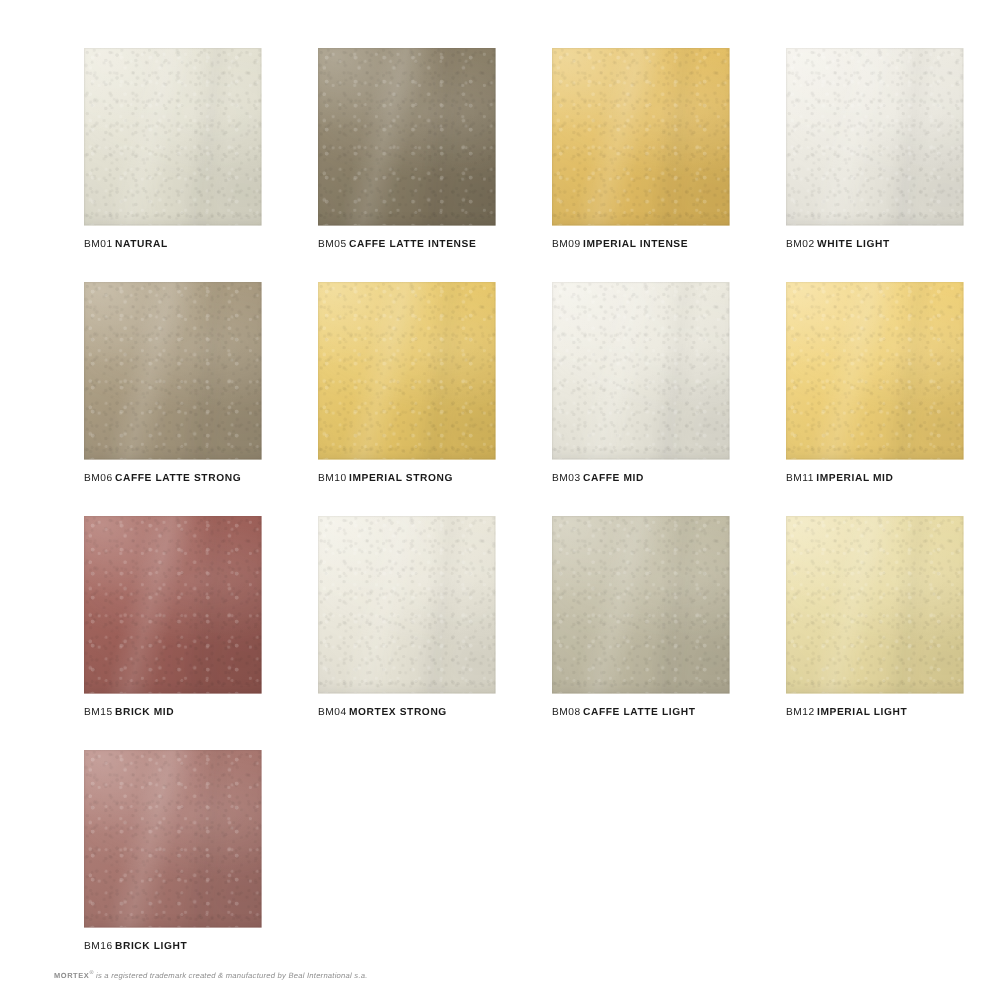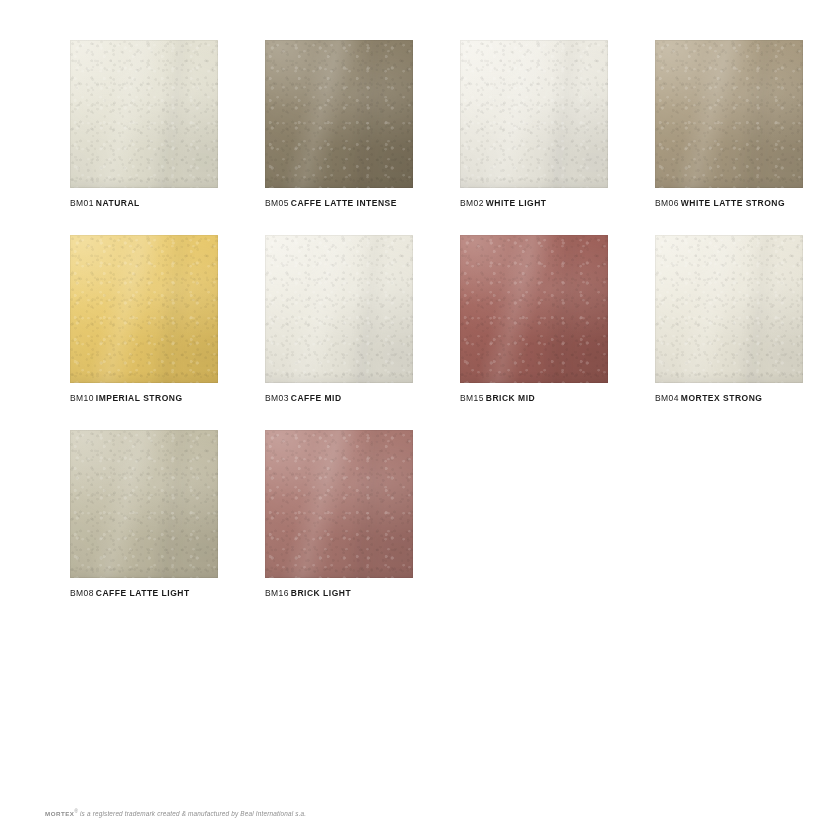--- a/index.html
+++ b/index.html
@@ -172,38 +172,48 @@
         <div class="swatch-chip" style="background: linear-gradient(137deg, rgb(155, 144, 120) 0%, rgb(138, 127, 104) 46%, rgb(117, 107, 86) 100%);">
           <div class="cloud"></div>
           <div class="streak"></div>
           <div class="grain"></div>
           <div class="grain-light"></div>
           <div class="edge"></div>
         </div>
         <div class="swatch-caption"><span class="swatch-code">BM05</span><span class="swatch-name">CAFFE LATTE INTENSE</span></div>
       </div>
       <div class="swatch-cell">
+        <div class="swatch-chip" style="background: linear-gradient(137deg, rgb(236, 206, 126) 0%, rgb(227, 191, 102) 46%, rgb(210, 173, 85) 100%);">
+          <div class="cloud"></div>
+          <div class="streak"></div>
+          <div class="grain"></div>
+          <div class="grain-light"></div>
+          <div class="edge"></div>
+        </div>
+        <div class="swatch-caption"><span class="swatch-code">BM09</span><span class="swatch-name">IMPERIAL INTENSE</span></div>
+      </div>
+      <div class="swatch-cell">
         <div class="swatch-chip" style="background: linear-gradient(137deg, rgb(245, 243, 236) 0%, rgb(236, 234, 225) 46%, rgb(222, 220, 209) 100%);">
           <div class="cloud"></div>
           <div class="streak"></div>
           <div class="grain"></div>
           <div class="grain-light"></div>
           <div class="edge"></div>
         </div>
         <div class="swatch-caption"><span class="swatch-code">BM02</span><span class="swatch-name">WHITE LIGHT</span></div>
       </div>
       <div class="swatch-cell">
         <div class="swatch-chip" style="background: linear-gradient(137deg, rgb(187, 174, 148) 0%, rgb(168, 154, 128) 46%, rgb(148, 136, 112) 100%);">
           <div class="cloud"></div>
           <div class="streak"></div>
           <div class="grain"></div>
           <div class="grain-light"></div>
           <div class="edge"></div>
         </div>
-        <div class="swatch-caption"><span class="swatch-code">BM06</span><span class="swatch-name">WHITE LATTE STRONG</span></div>
+        <div class="swatch-caption"><span class="swatch-code">BM06</span><span class="swatch-name">CAFFE LATTE STRONG</span></div>
       </div>
       <div class="swatch-cell">
         <div class="swatch-chip" style="background: linear-gradient(137deg, rgb(240, 214, 132) 0%, rgb(231, 200, 108) 46%, rgb(213, 181, 90) 100%);">
           <div class="cloud"></div>
           <div class="streak"></div>
           <div class="grain"></div>
           <div class="grain-light"></div>
           <div class="edge"></div>
         </div>
         <div class="swatch-caption"><span class="swatch-code">BM10</span><span class="swatch-name">IMPERIAL STRONG</span></div>
@@ -212,20 +222,30 @@
         <div class="swatch-chip" style="background: linear-gradient(137deg, rgb(244, 242, 234) 0%, rgb(235, 233, 222) 46%, rgb(220, 218, 206) 100%);">
           <div class="cloud"></div>
           <div class="streak"></div>
           <div class="grain"></div>
           <div class="grain-light"></div>
           <div class="edge"></div>
         </div>
         <div class="swatch-caption"><span class="swatch-code">BM03</span><span class="swatch-name">CAFFE MID</span></div>
       </div>
       <div class="swatch-cell">
+        <div class="swatch-chip" style="background: linear-gradient(137deg, rgb(246, 222, 149) 0%, rgb(239, 209, 121) 46%, rgb(221, 189, 102) 100%);">
+          <div class="cloud"></div>
+          <div class="streak"></div>
+          <div class="grain"></div>
+          <div class="grain-light"></div>
+          <div class="edge"></div>
+        </div>
+        <div class="swatch-caption"><span class="swatch-code">BM11</span><span class="swatch-name">IMPERIAL MID</span></div>
+      </div>
+      <div class="swatch-cell">
         <div class="swatch-chip" style="background: linear-gradient(137deg, rgb(173, 112, 104) 0%, rgb(157, 96, 89) 46%, rgb(138, 82, 76) 100%);">
           <div class="cloud"></div>
           <div class="streak"></div>
           <div class="grain"></div>
           <div class="grain-light"></div>
           <div class="edge"></div>
         </div>
         <div class="swatch-caption"><span class="swatch-code">BM15</span><span class="swatch-name">BRICK MID</span></div>
       </div>
       <div class="swatch-cell">
@@ -240,20 +260,30 @@
       </div>
       <div class="swatch-cell">
         <div class="swatch-chip" style="background: linear-gradient(137deg, rgb(208, 204, 184) 0%, rgb(194, 189, 166) 46%, rgb(176, 170, 147) 100%);">
           <div class="cloud"></div>
           <div class="streak"></div>
           <div class="grain"></div>
           <div class="grain-light"></div>
           <div class="edge"></div>
         </div>
         <div class="swatch-caption"><span class="swatch-code">BM08</span><span class="swatch-name">CAFFE LATTE LIGHT</span></div>
+      </div>
+      <div class="swatch-cell">
+        <div class="swatch-chip" style="background: linear-gradient(137deg, rgb(241, 231, 187) 0%, rgb(232, 220, 166) 46%, rgb(217, 203, 146) 100%);">
+          <div class="cloud"></div>
+          <div class="streak"></div>
+          <div class="grain"></div>
+          <div class="grain-light"></div>
+          <div class="edge"></div>
+        </div>
+        <div class="swatch-caption"><span class="swatch-code">BM12</span><span class="swatch-name">IMPERIAL LIGHT</span></div>
       </div>
       <div class="swatch-cell">
         <div class="swatch-chip" style="background: linear-gradient(137deg, rgb(183, 135, 128) 0%, rgb(168, 119, 112) 46%, rgb(150, 103, 97) 100%);">
           <div class="cloud"></div>
           <div class="streak"></div>
           <div class="grain"></div>
           <div class="grain-light"></div>
           <div class="edge"></div>
         </div>
         <div class="swatch-caption"><span class="swatch-code">BM16</span><span class="swatch-name">BRICK LIGHT</span></div>

